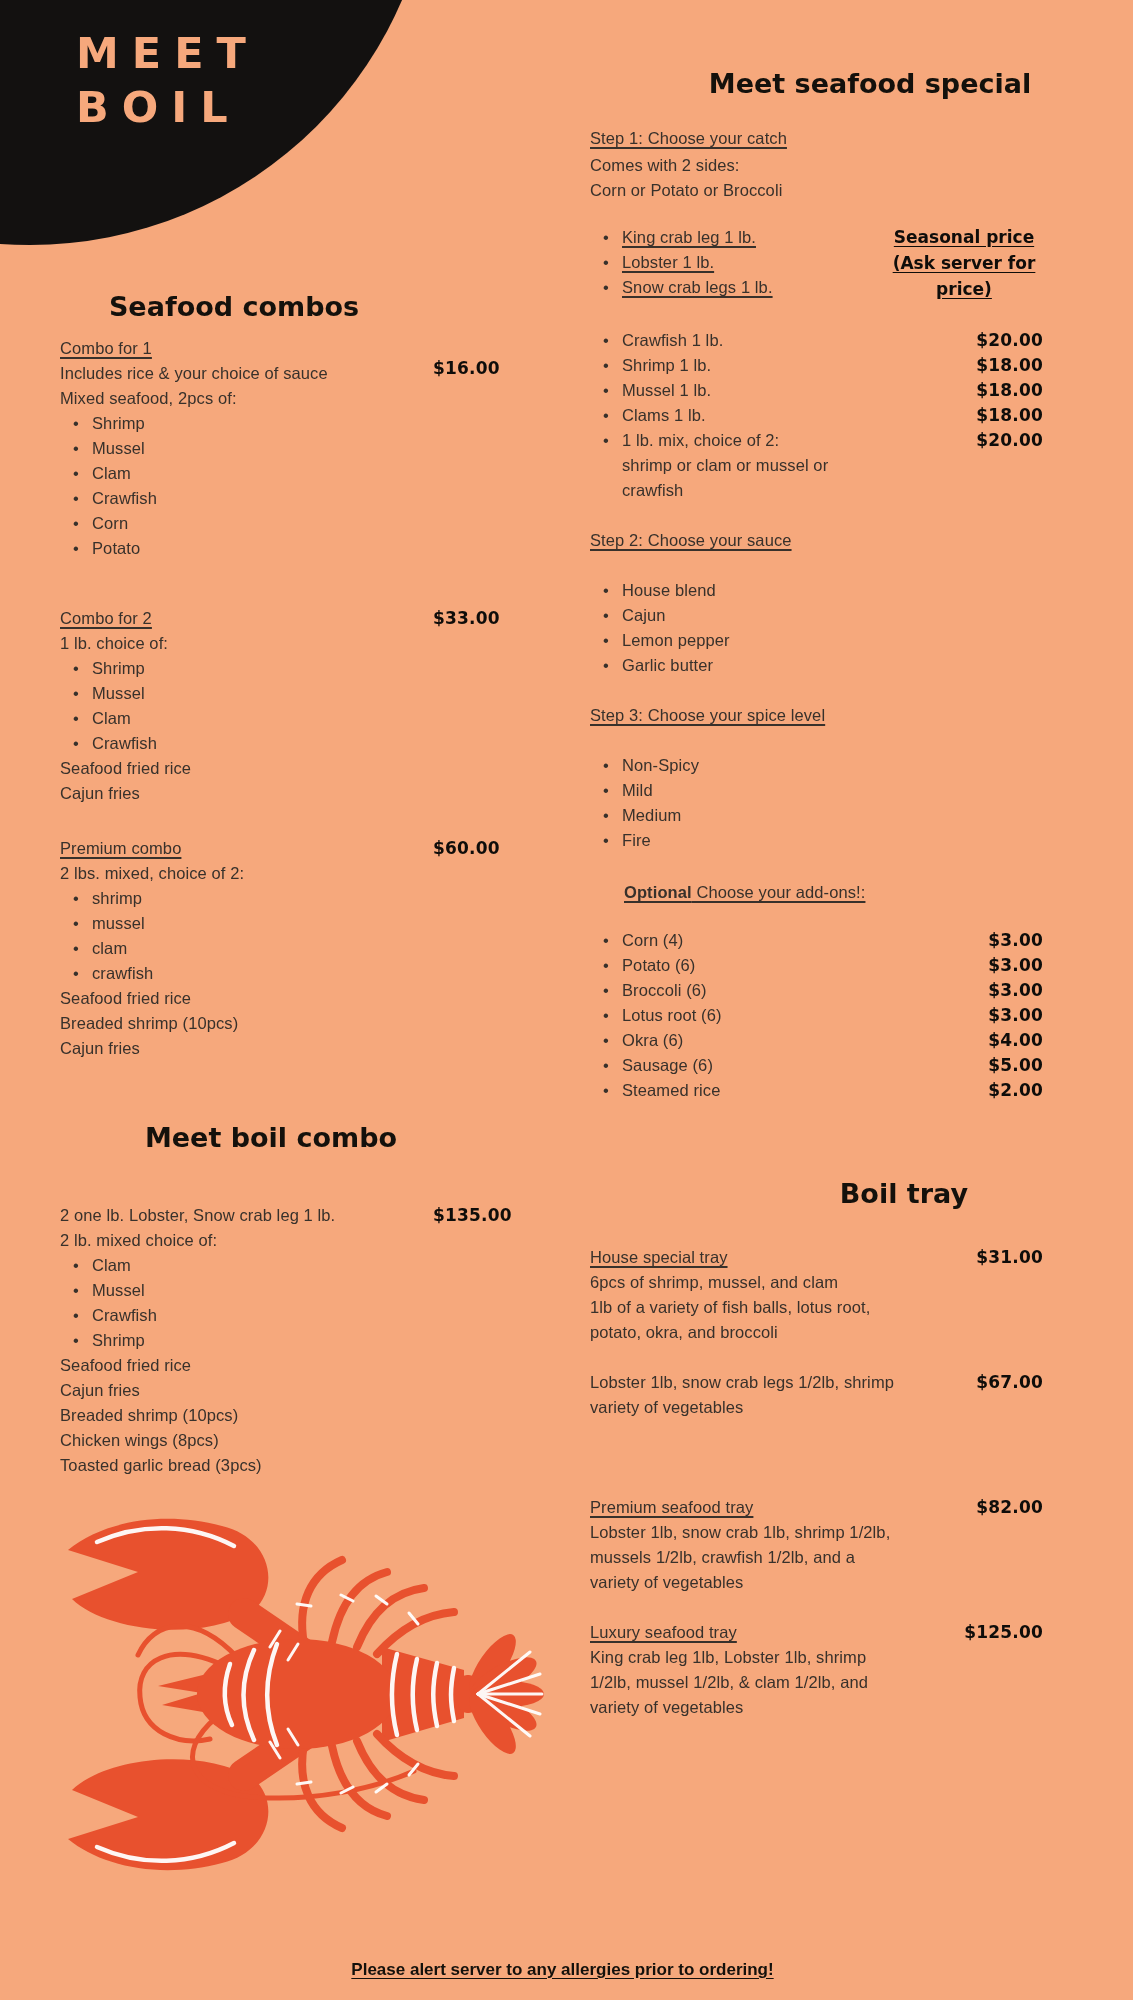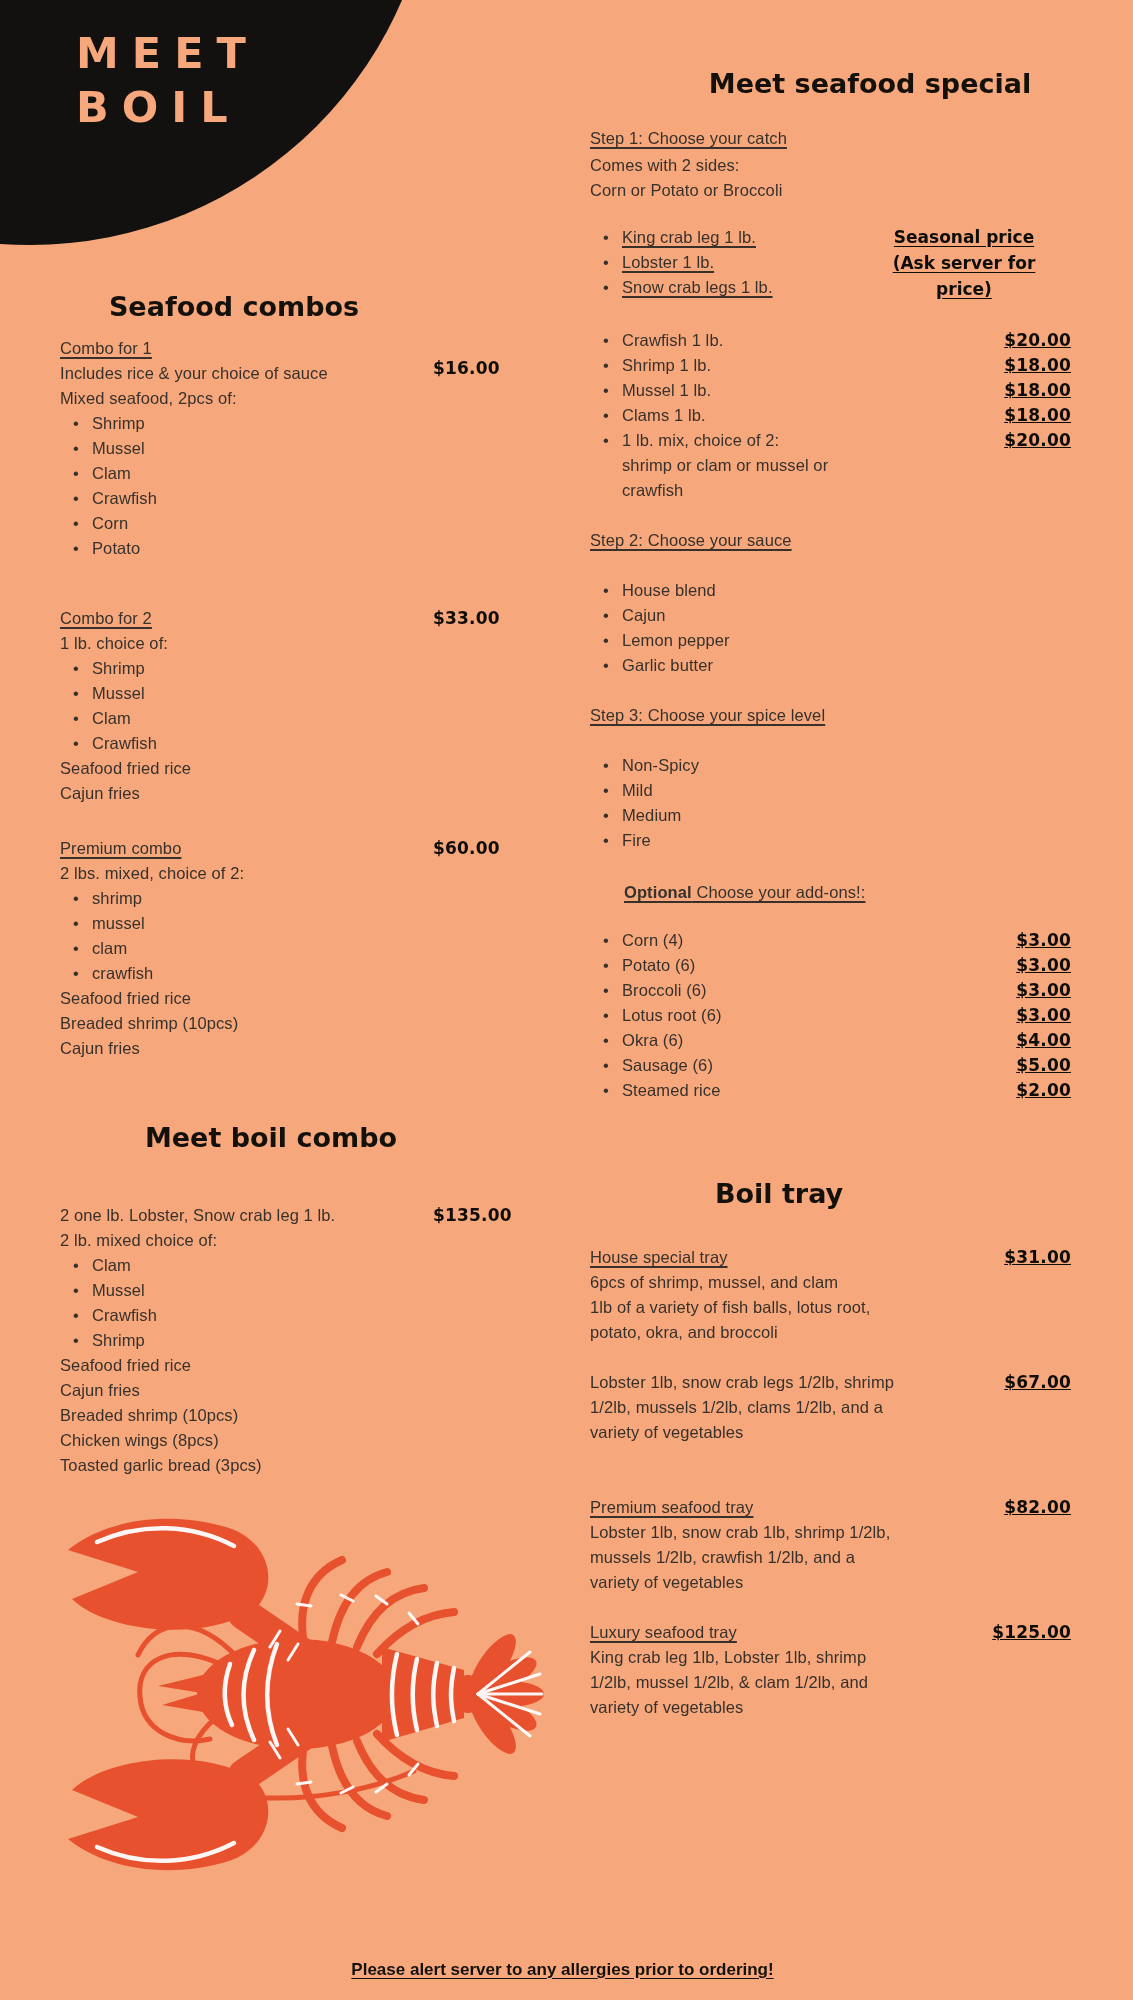--- a/index.html
+++ b/index.html
@@ -8,33 +8,33 @@
   .abs{position:absolute;}
   .logo-circle{position:absolute;left:-375px;top:-565px;width:810px;height:810px;border-radius:50%;
                background:#131110;z-index:1;}
   .logo-text{position:absolute;left:76px;top:26px;z-index:2;font-family:"DejaVu Sans",sans-serif;
              font-weight:700;font-size:43px;line-height:54px;letter-spacing:13px;color:#F6A87C;}
   .sec-title{position:absolute;font-family:"DejaVu Sans",sans-serif;font-weight:700;font-size:27px;
              color:#14110C;z-index:3;}
   #t-combos{left:48px;top:291px;width:372px;text-align:center;}
   #t-special{left:640px;top:68px;width:460px;text-align:center;}
   #t-boilcombo{left:56px;top:1122px;width:430px;text-align:center;}
-  #t-boiltray{left:590px;top:1178px;width:378px;text-align:center;}
+  #t-boiltray{left:590px;top:1178px;width:378px;text-align:right;}
   .body-text{font-size:16.5px;line-height:25px;color:#38312B;letter-spacing:0.1px;z-index:3;}
   .left-block{left:60px;width:376px;}
   .right-block{left:590px;width:370px;}
   .item-name,.u{text-decoration:underline;text-underline-offset:3px;text-decoration-thickness:1.5px;}
   .step-heading{text-decoration:underline;text-underline-offset:3px;text-decoration-thickness:1.5px;}
   .bold{font-weight:700;margin-left:34px;}
   .bullet-line{position:relative;padding-left:32px;}
   .dot{position:absolute;left:13px;}
   .price{font-family:"DejaVu Sans",sans-serif;font-weight:700;font-size:17px;line-height:25px;
          color:#0F0D0A;letter-spacing:0.2px;z-index:3;}
   .left-price{left:433px;}
-  .right-price-col{left:948px;width:123px;text-align:right;text-decoration:underline;}
+  .right-price-col{left:920px;width:123px;text-align:right;}
   .seasonal{left:878px;top:224px;width:172px;text-align:center;font-family:"DejaVu Sans",sans-serif;
             font-weight:700;font-size:17px;line-height:26px;color:#0F0D0A;z-index:3;}
   .seasonal div{text-decoration:underline;text-underline-offset:3px;}
   .footer{left:0;top:1960px;width:1125px;text-align:center;font-weight:700;font-size:17px;
           color:#14110C;text-decoration:underline;text-underline-offset:3px;z-index:3;}
   svg{display:block;}
 </style>
 </head>
 <body>
 
@@ -170,21 +170,20 @@
       </div>
       <div class="body-text right-block abs" style="top: 1245px;">
         <div class="item-name">House special tray</div>
         <div>6pcs of shrimp, mussel, and clam</div>
         <div>1lb of a variety of fish balls, lotus root,</div>
         <div>potato, okra, and broccoli</div>
       </div>
       <div class="price right-price-col abs" style="top: 1245px;">$31.00</div>
       <div class="body-text right-block abs" style="top: 1370px;">
         <div>Lobster 1lb, snow crab legs 1/2lb, shrimp</div>
-        <div>1/2lb, mussels 1/2lb, clams 1/2lb, and a</div>
         <div>variety of vegetables</div>
       </div>
       <div class="price right-price-col abs" style="top: 1370px;">$67.00</div>
       <div class="body-text right-block abs" style="top: 1495px;">
         <div class="item-name">Premium seafood tray</div>
         <div>Lobster 1lb, snow crab 1lb, shrimp 1/2lb,</div>
         <div>mussels 1/2lb, crawfish 1/2lb, and a</div>
         <div>variety of vegetables</div>
       </div>
       <div class="price right-price-col abs" style="top: 1495px;">$82.00</div>

